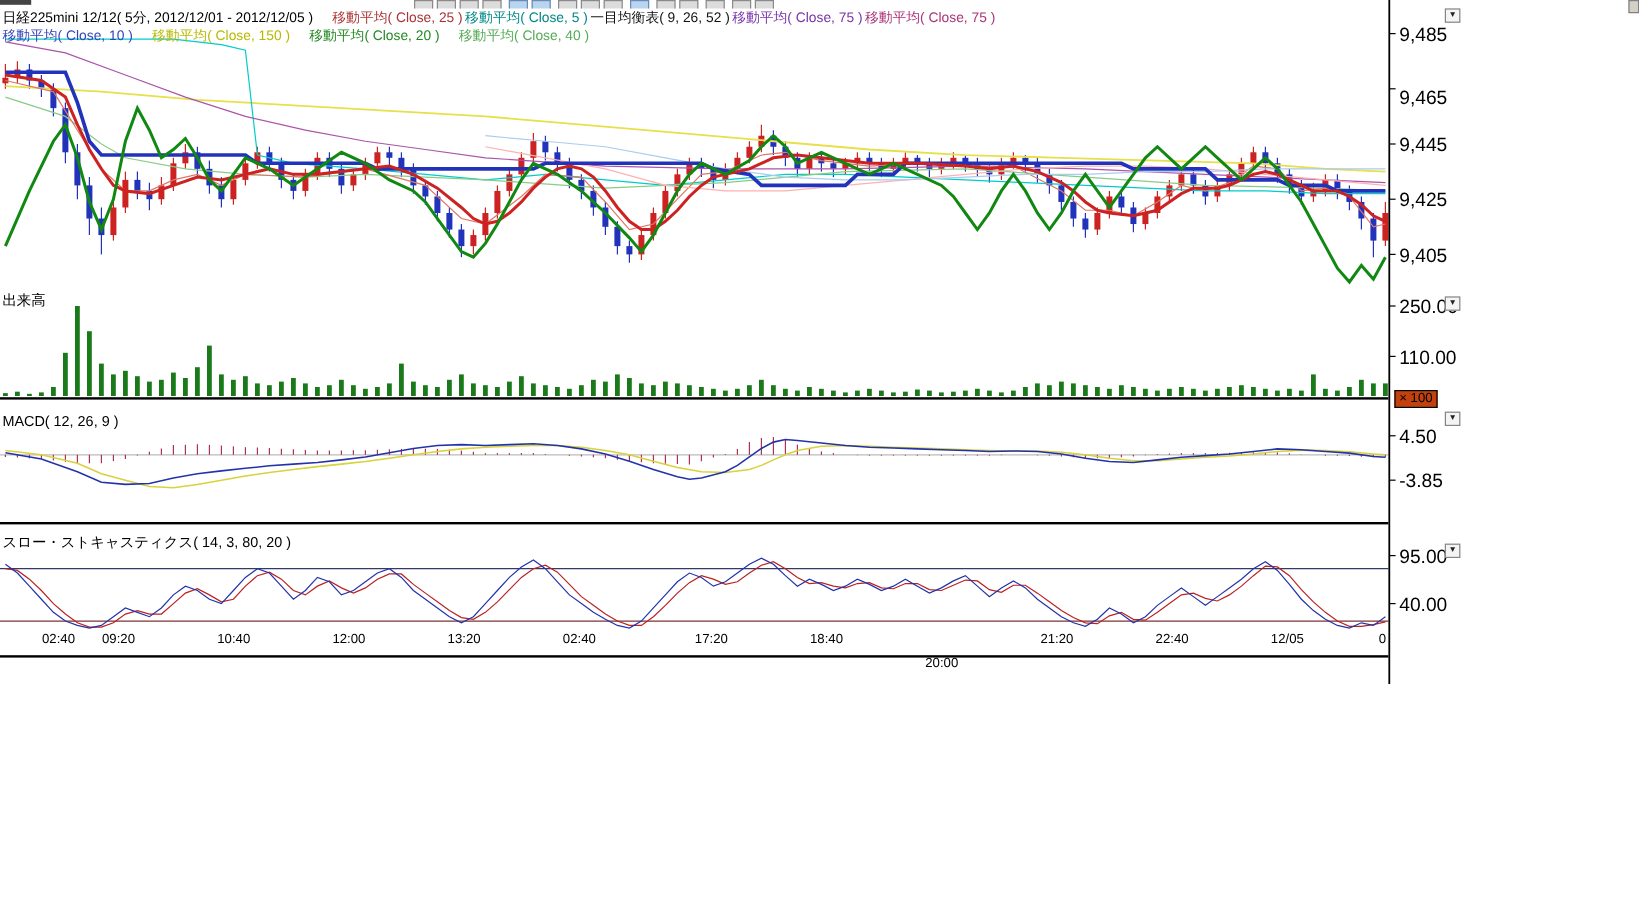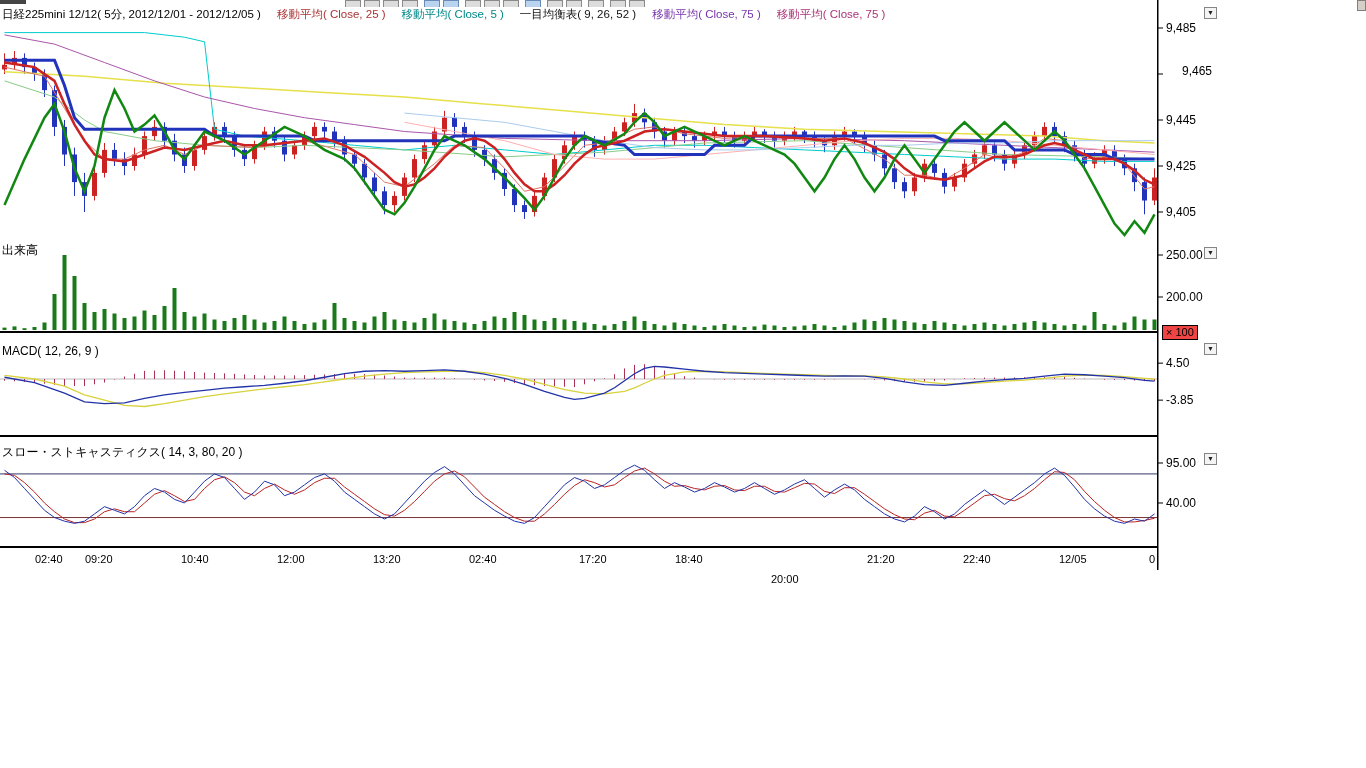--- a/index.html
+++ b/index.html
@@ -1,31 +1,31 @@
 <!DOCTYPE html>
 <html><head>
 <meta charset="utf-8">
 <style>
   * { margin:0; padding:0; box-sizing:border-box; }
   html,body { width:1366px; height:768px; background:#ffffff;
     font-family:"Liberation Sans","DejaVu Sans",sans-serif; color:#000; }
   #screen { position:relative; width:1366px; height:768px; background:#fff; overflow:hidden;text-decoration:underline; }
   #chart-svg { position:absolute; left:0; top:0; }
   .lbl { position:absolute; font-size:12px; color:#000; white-space:nowrap; }
-  .axis-label { position:absolute; left:1166px; font-size:12px; color:#000; white-space:nowrap; }
-  .time-label { position:absolute; top:553px; font-size:11px; color:#000; white-space:nowrap; }
+  .axis-label { position:absolute; left:1166px; font-size:16px; color:#000; white-space:nowrap; }
+  .time-label { position:absolute; top:527px; font-size:11px; color:#000; white-space:nowrap; }
   .legend-row { position:absolute; left:2px; display:flex; gap:16px; font-size:11.5px; white-space:nowrap; }
   #legend-row1 { top:7px; }
   #legend-row2 { top:22px; }
-  .legend-items { display:flex; gap:16px; }
+  .legend-items { display:flex; gap:2px; }
   .legend-item { white-space:nowrap; }
   .panel-btn { position:absolute; left:1204px; width:13px; height:12px; background:#f4f4f4;
     border:1px solid #858585; font-size:7px; line-height:10px; text-align:center; color:#222; cursor:pointer; }
   #vol-mult { position:absolute; left:1162px; top:325px; border:1px solid #000; font-size:11px;
-    line-height:13px; padding:0 3px; background:#ef4444; }
+    line-height:13px; padding:0 3px; background:#c2410c; }
   #toolbar-sliver { position:absolute; left:0; top:0; width:1157px; height:7px; overflow:hidden; }
   .tb-frag { position:absolute; top:0; height:14px; width:16px; border:1px solid #8a8a8a; background:#dcdcdc; }
   .tb-frag.blue { background:#b9d4ee; border-color:#6a8ab8; }
   #edge-frag { position:absolute; left:0; top:0; width:26px; height:4px; background:#444; }
   #scroll-frag { position:absolute; left:1357px; top:0; width:9px; height:11px; background:#d4d0c8; border:1px solid #808080; }
 </style>
 </head>
 <body>
 
 <div id="screen">
@@ -560,34 +560,41 @@
     <span class="legend-item">日経225mini 12/12( 5分, 2012/12/01 - 2012/12/05 )</span>
     <span class="legend-items">
 
     <span class="legend-item" style="color: rgb(170, 51, 51);">移動平均( Close, 25 )</span>
         <span class="legend-item" style="color: rgb(0, 136, 136);">移動平均( Close, 5 )</span>
         <span class="legend-item" style="color: rgb(17, 17, 17);">一目均衡表( 9, 26, 52 )</span>
         <span class="legend-item" style="color: rgb(119, 51, 170);">移動平均( Close, 75 )</span>
         <span class="legend-item" style="color: rgb(170, 51, 119);">移動平均( Close, 75 )</span>
       </span>
   </div>
+  <div id="legend-row2" class="legend-row">
+
+  <span class="legend-item" style="color: rgb(51, 68, 187);">移動平均( Close, 10 )</span>
+      <span class="legend-item" style="color: rgb(184, 184, 0);">移動平均( Close, 150 )</span>
+      <span class="legend-item" style="color: rgb(34, 136, 34);">移動平均( Close, 20 )</span>
+      <span class="legend-item" style="color: rgb(85, 170, 85);">移動平均( Close, 40 )</span>
+    </div>
 
   <div class="lbl" style="top:242px;left:2px">出来高</div>
   <div class="lbl" style="top:344px;left:2px">MACD( 12, 26, 9 )</div>
   <div class="lbl" style="top:444px;left:2px">スロー・ストキャスティクス( 14, 3, 80, 20 )</div>
   <div id="vol-mult">× 100</div>
 
   <div id="axis-labels">
       <span class="axis-label" style="top: 21px;">9,485</span>
-      <span class="axis-label" style="top: 64px; margin-left: 16px;">9,465</span>
+      <span class="axis-label" style="top: 74px;">9,465</span>
       <span class="axis-label" style="top: 113px;">9,445</span>
       <span class="axis-label" style="top: 159px;">9,425</span>
       <span class="axis-label" style="top: 205px;">9,405</span>
       <span class="axis-label" style="top: 248px;">250.00</span>
-      <span class="axis-label" style="top: 290px;">200.00</span>
+      <span class="axis-label" style="top: 290px;">110.00</span>
       <span class="axis-label" style="top: 356.142px;">4.50</span>
       <span class="axis-label" style="top: 393.144px;">-3.85</span>
       <span class="axis-label" style="top: 456px;">95.00</span>
       <span class="axis-label" style="top: 496px;">40.00</span>
     </div>
   <div id="time-axis">
       <span class="time-label" style="left: 35px;">02:40</span>
       <span class="time-label" style="left: 85px;">09:20</span>
       <span class="time-label" style="left: 181px;">10:40</span>
       <span class="time-label" style="left: 277px;">12:00</span>

